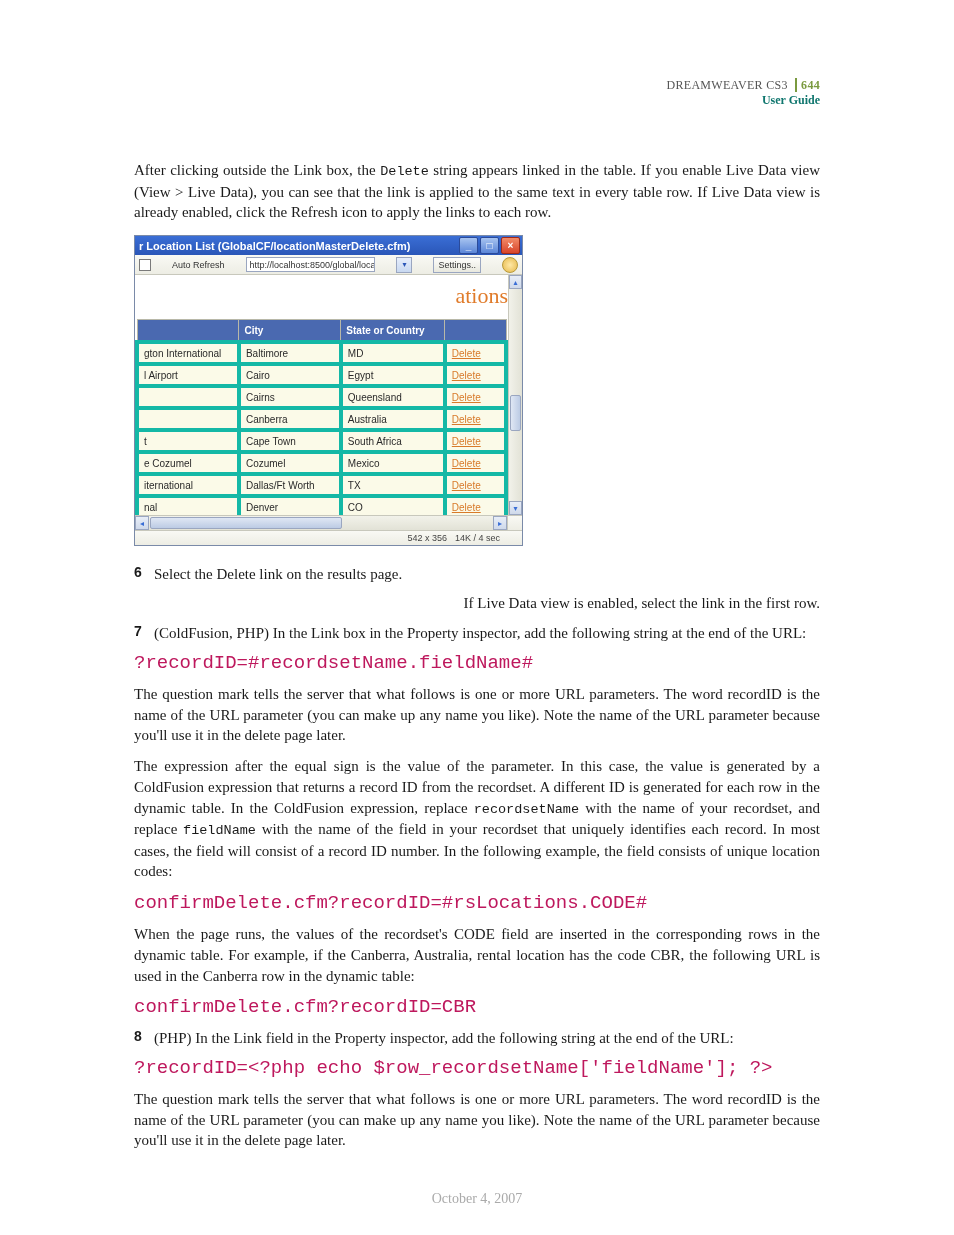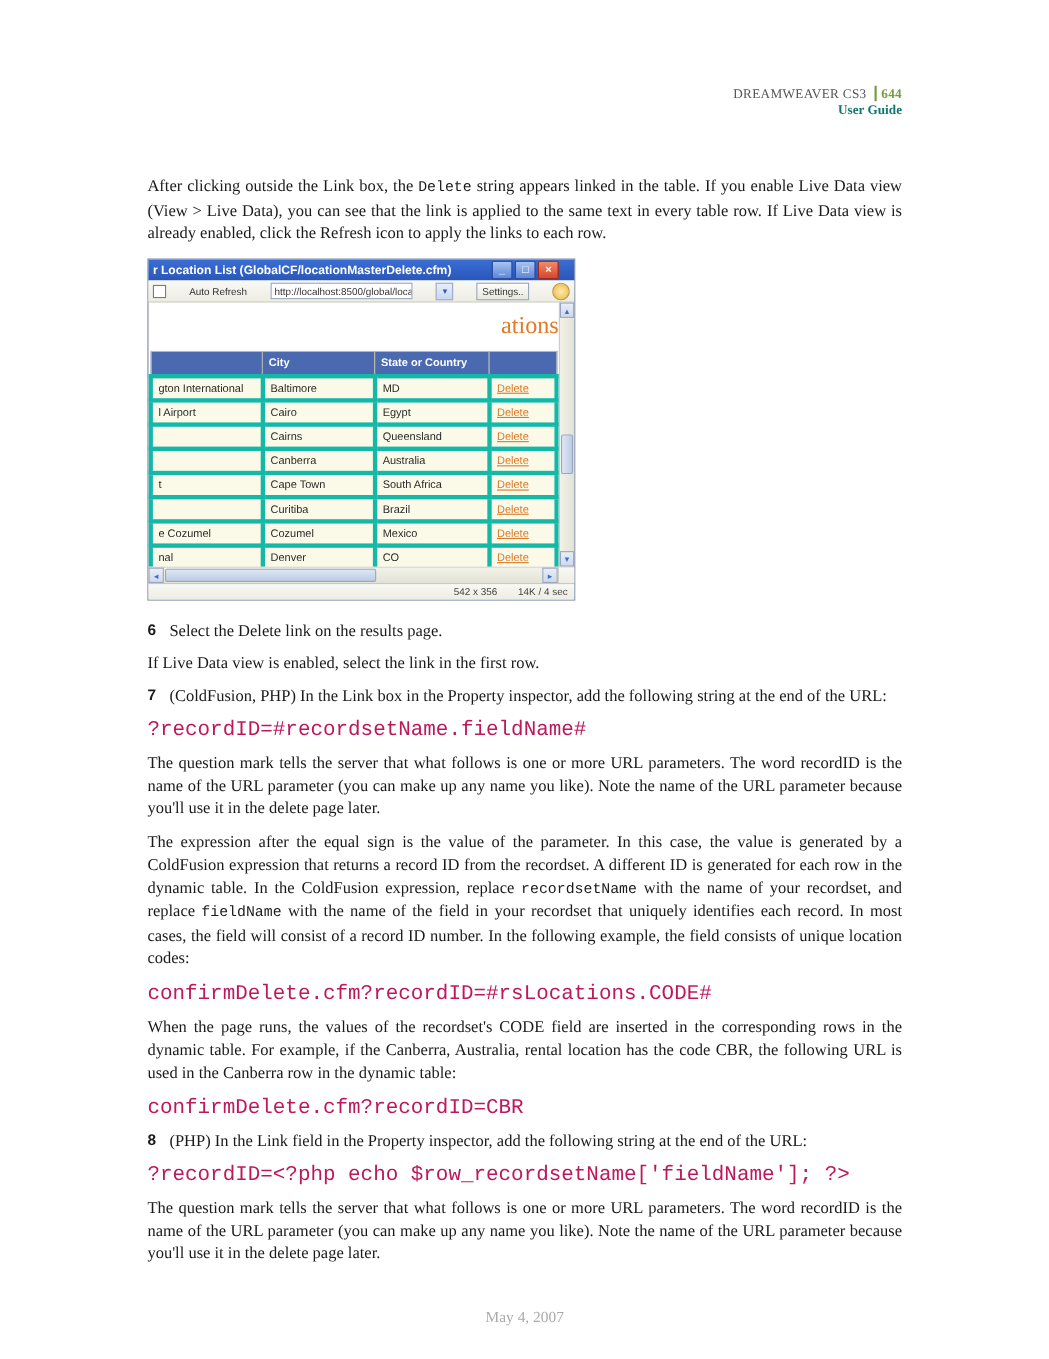--- a/index.html
+++ b/index.html
@@ -30,21 +30,21 @@
   .hdr .line1 { letter-spacing: 0.3px; }
   .hdr .pgnum {
     color: #7a9a3f;
     font-weight: 700;
     border-left: 2px solid #7a9a3f;
     padding-left: 4px;
     margin-left: 4px;
   }
   .hdr .ug { font-weight: 700; color: #0f766e; }
   .content { margin-top: 50px; }
-  p { margin: 0 0 10px 0; line-height: 1.38; text-align: left; }
+  p { margin: 0 0 10px 0; line-height: 1.38; text-align: right; }
   p.just { text-align: justify; }
   code, .mono {
     font-family: "Courier New", Courier, monospace;
     font-size: 13.5px;
   }
   .codeblock {
     font-family: "Courier New", Courier, monospace;
     font-size: 19px;
     margin: 6px 0 10px 0;
     color: #be185d;
@@ -72,21 +72,21 @@
     font-size: 10px;
   }
   .titlebar {
     display: flex;
     align-items: center;
     height: 19px;
     background: linear-gradient(#3a6ed5, #2a56b8);
     color: #fff;
     font-size: 11px;
     font-weight: 700;
-    padding: 0 14px 0 4px;
+    padding: 0 2px 0 4px;
     justify-content: flex-end;
   }
   .titlebar .ttxt { flex: 1; white-space: nowrap; overflow: hidden; }
   .winbtns { display: flex; gap: 2px; }
   .winbtn {
     width: 17px; height: 15px;
     background: linear-gradient(#a8c4f0, #5b86d8);
     border: 1px solid #2b4b9a;
     border-radius: 2px;
     display: flex; align-items: center; justify-content: center;
@@ -187,21 +187,21 @@
     position:absolute; top:1px; bottom:1px; left:1px; width:190px;
     background: linear-gradient(#dfe7f4, #bccbe4);
     border:1px solid #9aa6c0; border-radius:2px;
   }
   .statusbar {
     height:14px;
     background: linear-gradient(#f9f9f4, #edede4);
     border-top:1px solid #c8c8bc;
     font-size:9px; color:#444;
     display:flex; align-items:center; justify-content:flex-end;
-    padding:0 6px; gap:19px;
+    padding:0 22px; gap:8px;
   }
 
   .lv-title {
     font-family: Georgia, serif;
     color: #e07b2a;
     font-size: 22px;
     padding: 8px 0 10px 3px;
     text-align: right;
   }
   table.lv {
@@ -327,41 +327,35 @@
                   <td>Australia</td>
                   <td class="del"><a href="#">Delete</a></td>
                 </tr>
                 <tr>
                   <td>t</td>
                   <td>Cape Town</td>
                   <td>South Africa</td>
                   <td class="del"><a href="#">Delete</a></td>
                 </tr>
                 <tr>
-                  <td></td>
-                  <td>Curitiba</td>
-                  <td>Brazil</td>
-                  <td class="del"><a href="#">Delete</a></td>
-                </tr>
-                <tr>
                   <td>e Cozumel</td>
                   <td>Cozumel</td>
                   <td>Mexico</td>
                   <td class="del"><a href="#">Delete</a></td>
                 </tr>
                 <tr>
+                  <td>iternational</td>
+                  <td>Dallas/Ft Worth</td>
+                  <td>TX</td>
+                  <td class="del"><a href="#">Delete</a></td>
+                </tr>
+                <tr>
                   <td>nal</td>
                   <td>Denver</td>
                   <td>CO</td>
-                  <td class="del"><a href="#">Delete</a></td>
-                </tr>
-                <tr>
-                  <td>iternational</td>
-                  <td>Dallas/Ft Worth</td>
-                  <td>TX</td>
                   <td class="del"><a href="#">Delete</a></td>
                 </tr>
                 <tr>
                   <td></td>
                   <td>Buenos Aires</td>
                   <td>Argentina</td>
                   <td class="del"></td>
                 </tr>
               </tbody>
           </table>
@@ -408,13 +402,13 @@
     <div class="step">
       <div class="num">8</div>
       <div class="txt">(PHP) In the Link field in the Property inspector, add the following string at the end of the URL:</div>
     </div>
     <div class="codeblock">?recordID=&lt;?php echo $row_recordsetName['fieldName']; ?&gt;</div>
     <p class="just">The question mark tells the server that what follows is one or more URL parameters. The word recordID is the name of the URL parameter (you can make up any name you like). Note the name of the URL parameter because you'll use it in the delete page later.</p>
 
   </div>
 </div>
 
-<div class="footer-date">May 4, 2007</div>
+<div class="footer-date">October 4, 2007</div>
 
 </body></html>

